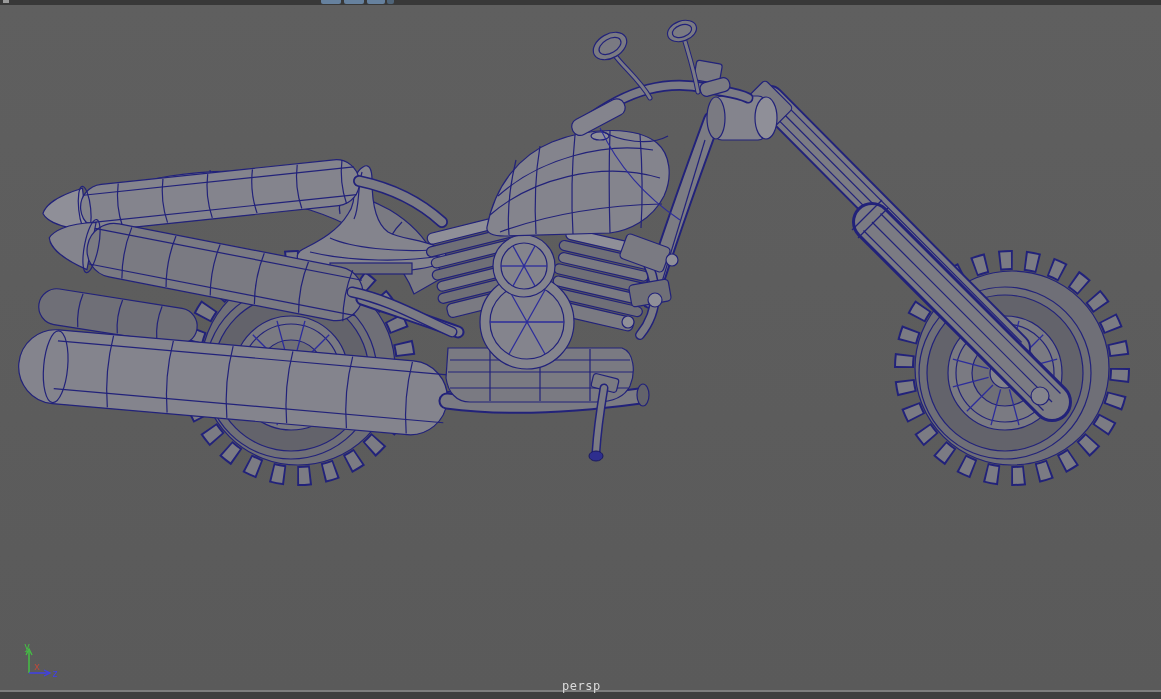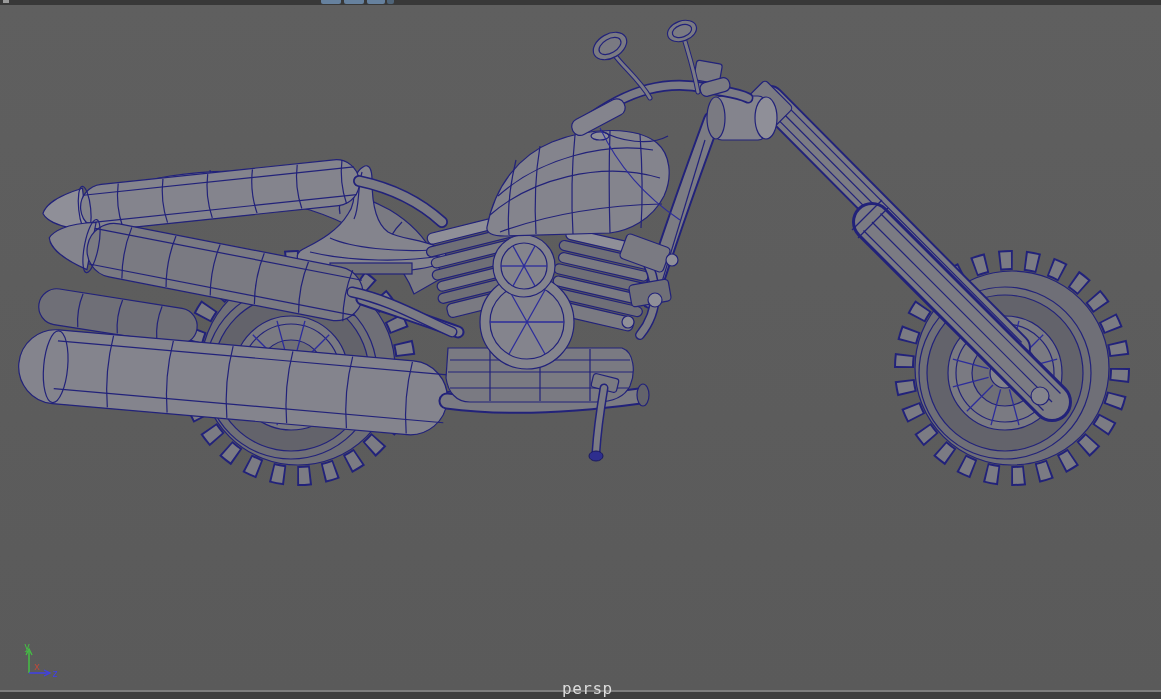--- a/index.html
+++ b/index.html
@@ -21,21 +21,21 @@
   .f0{fill:#6f6f77;stroke:#22227a;stroke-width:1.2px;}
   .f1{fill:#7a7a82;stroke:#22227a;stroke-width:1.2px;}
   .f2{fill:#84848d;stroke:#22227a;stroke-width:1.2px;}
   .f3{fill:#8f8f98;stroke:#22227a;stroke-width:1.2px;}
   .f4{fill:#63636b;stroke:#22227a;stroke-width:1.2px;}
   g.spk line{stroke:#2c2c9c;stroke-width:1.3px;}
   .tubeN{fill:none;stroke:#22227a;stroke-linecap:round;}
   .tubeG{fill:none;stroke:#7b7b83;stroke-linecap:round;}
   
   .camera-label{position:absolute;left:562px;top:674px;font-family:"DejaVu Sans Mono",monospace;
-        font-size:16px;letter-spacing:.5px;color:#dcdcdc;z-index:6;}
+        font-size:12px;letter-spacing:.5px;color:#dcdcdc;z-index:6;}
   .gizmo{position:absolute;left:18px;top:636px;z-index:6;}
   .gizmo text{font-family:"DejaVu Sans Mono",monospace;font-size:10px;}
   
   .bottom-strip{position:absolute;left:0;bottom:0;width:1161px;height:9px;z-index:5;}
   .bottom-strip .line{height:2px;background:#7e7e7e;}
   .bottom-strip .bar{height:7px;background:#3f3f3f;}
 </style>
 </head>
 <body>
 

